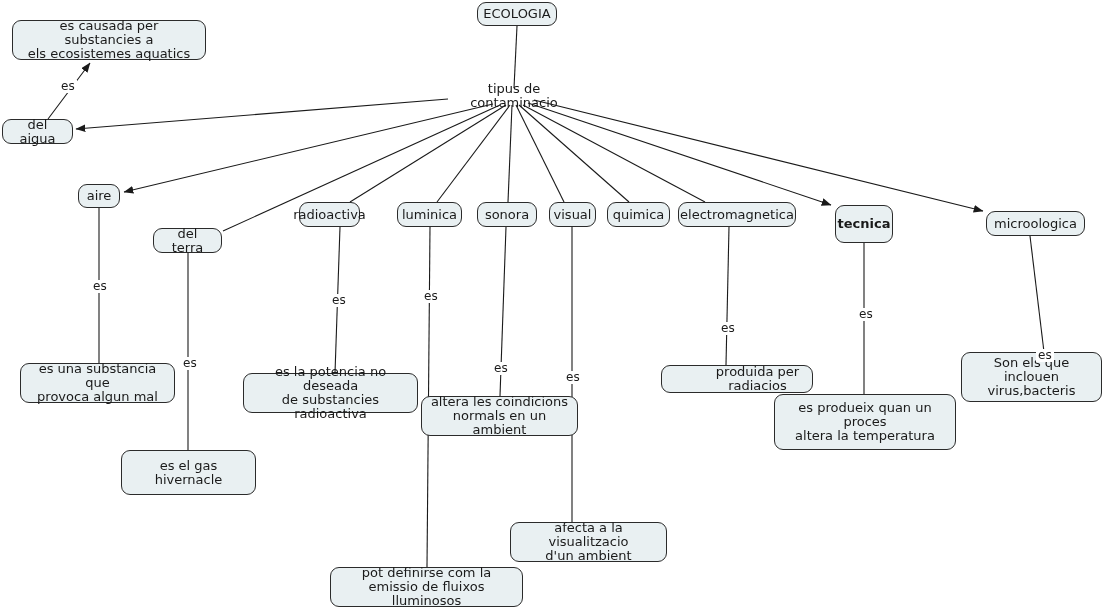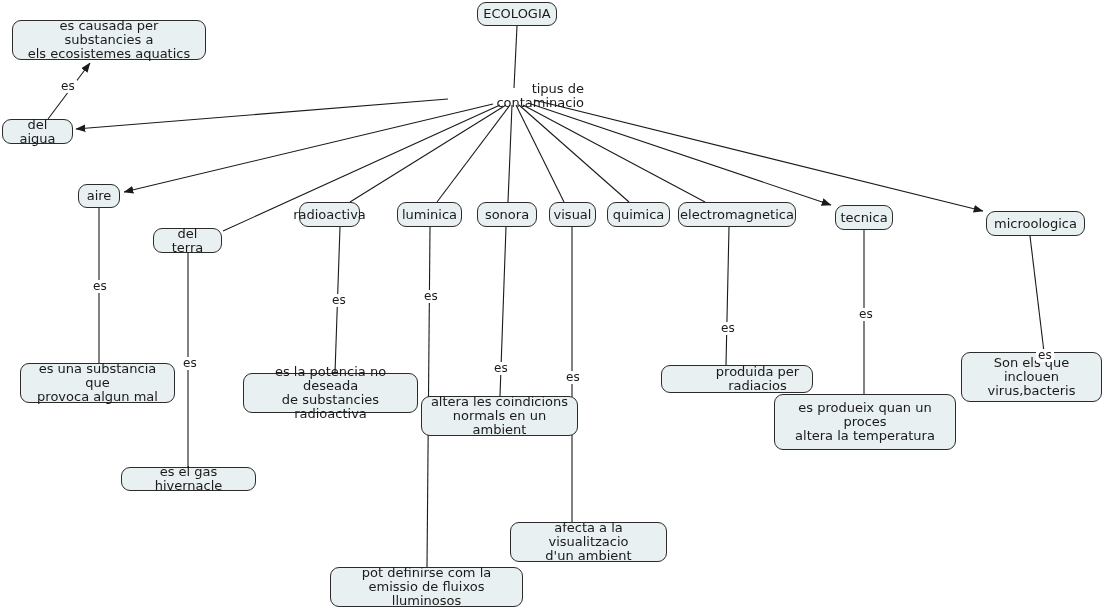--- a/index.html
+++ b/index.html
@@ -94,37 +94,37 @@
         <line x1="506" y1="227" x2="500" y2="396" stroke="#1a1a1a" stroke-width="1.1"></line>
         <line x1="572" y1="227" x2="572" y2="522" stroke="#1a1a1a" stroke-width="1.1"></line>
         <line x1="729" y1="227" x2="726" y2="365" stroke="#1a1a1a" stroke-width="1.1"></line>
         <line x1="864" y1="230" x2="864" y2="394" stroke="#1a1a1a" stroke-width="1.1"></line>
         <line x1="1030" y1="236" x2="1044" y2="352" stroke="#1a1a1a" stroke-width="1.1"></line>
       </g>
   </svg>
 
   <div id="node-layer">
       <div class="node" style="left: 477px; top: 2px; width: 80px; height: 24px;">ECOLOGIA</div>
-      <div class="node plain" style="left: 444px; top: 88px; width: 140px; height: 16px; text-align: right;">tipus de contaminacio</div>
+      <div class="node plain" style="left: 444px; top: 88px; width: 140px; height: 16px;">tipus de contaminacio</div>
       <div class="node" style="left: 12px; top: 20px; width: 194px; height: 40px;">es causada per substancies a
 els ecosistemes aquatics</div>
       <div class="node" style="left: 2px; top: 119px; width: 71px; height: 25px;">del aigua</div>
       <div class="node" style="left: 78px; top: 184px; width: 42px; height: 24px;">aire</div>
       <div class="node" style="left: 153px; top: 228px; width: 69px; height: 25px;">del terra</div>
       <div class="node" style="left: 299px; top: 202px; width: 61px; height: 25px;">radioactiva</div>
       <div class="node" style="left: 397px; top: 202px; width: 65px; height: 25px;">luminica</div>
       <div class="node" style="left: 477px; top: 202px; width: 60px; height: 25px;">sonora</div>
       <div class="node" style="left: 549px; top: 202px; width: 47px; height: 25px;">visual</div>
       <div class="node" style="left: 607px; top: 202px; width: 63px; height: 25px;">quimica</div>
       <div class="node" style="left: 678px; top: 202px; width: 118px; height: 25px;">electromagnetica</div>
-      <div class="node" style="left: 835px; top: 205px; width: 58px; height: 25px;">tecnica</div>
+      <div class="node" style="left: 835px; top: 205px; width: 58px; height: 38px; font-weight: bold;">tecnica</div>
       <div class="node" style="left: 986px; top: 211px; width: 99px; height: 25px;">microologica</div>
       <div class="node" style="left: 20px; top: 363px; width: 155px; height: 40px;">es una substancia que
 provoca algun mal</div>
-      <div class="node" style="left: 121px; top: 467px; width: 135px; height: 24px;">es el gas hivernacle</div>
+      <div class="node" style="left: 121px; top: 450px; width: 135px; height: 45px;">es el gas hivernacle</div>
       <div class="node" style="left: 243px; top: 373px; width: 175px; height: 40px;">es la potencia no deseada
 de substancies radioactiva</div>
       <div class="node" style="left: 421px; top: 396px; width: 157px; height: 40px;">altera les coindicions
 normals en un ambient</div>
       <div class="node" style="left: 510px; top: 522px; width: 157px; height: 40px;">afecta a la visualitzacio
 d'un ambient</div>
       <div class="node" style="left: 330px; top: 567px; width: 193px; height: 40px;">pot definirse com la
 emissio de fluixos lluminosos</div>
       <div class="node" style="left: 661px; top: 365px; width: 152px; height: 28px; padding-left: 48px;">produida per radiacios</div>
       <div class="node" style="left: 774px; top: 394px; width: 182px; height: 56px;">es produeix quan un proces

